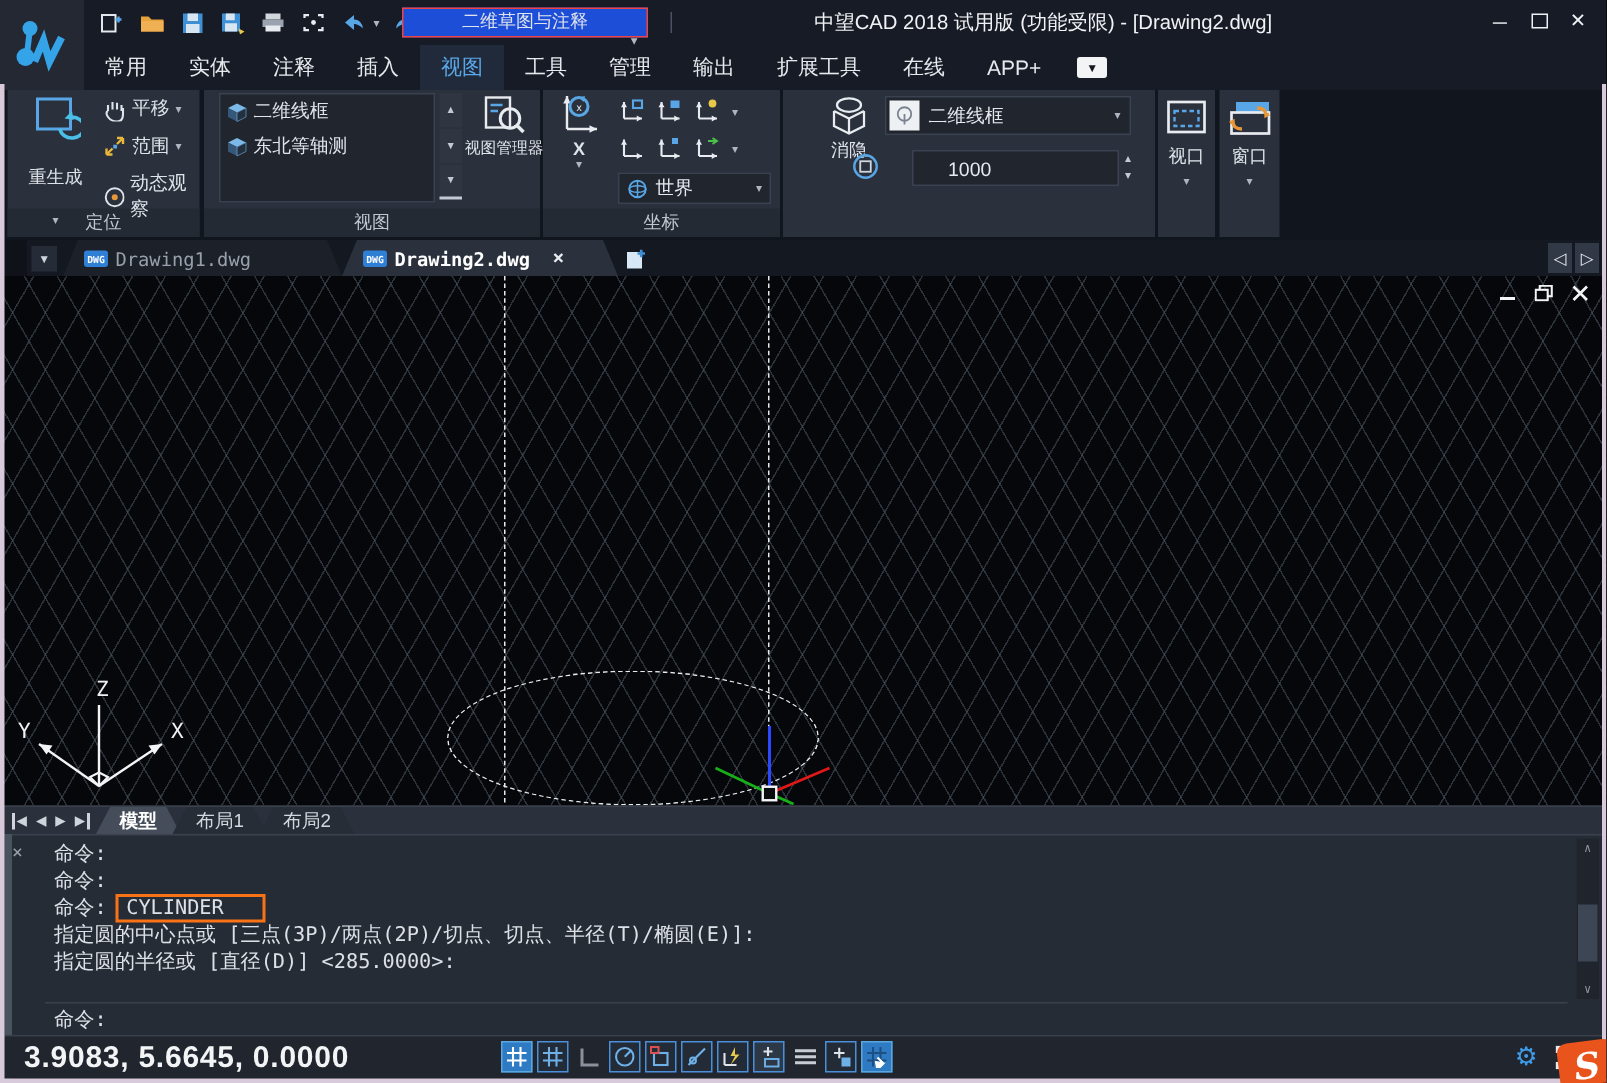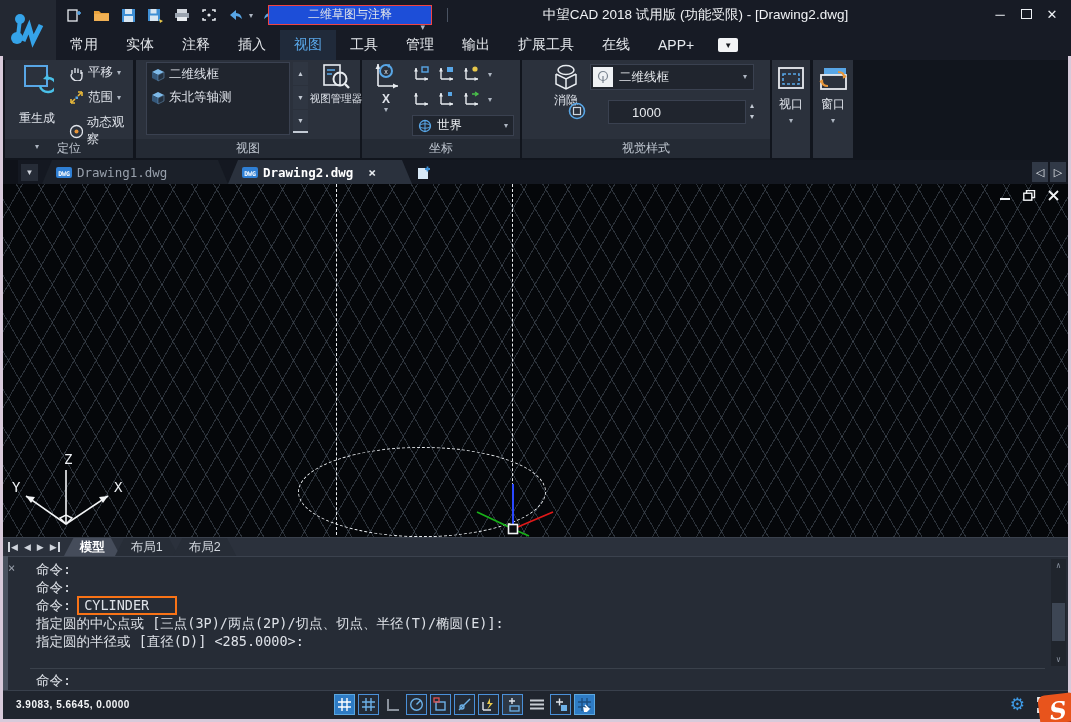--- a/index.html
+++ b/index.html
@@ -76,21 +76,21 @@
   .cline { height:18px; line-height:18px; white-space:nowrap; }
   .redbox { display:inline-block; border:2px solid #f97316; padding:0 26px 0 5px; margin-left:6px; line-height:15px; }
   .cmd-div { position:absolute; left:30px; right:26px; top:111px; height:1px; background:#3a414b; }
   .cmd-cur { position:absolute; left:36px; top:114px; height:18px; line-height:18px; }
   .cmd-sb { position:absolute; right:5px; top:2px; width:15px; height:107px; background:#20252d; }
   .cmd-sb .a { position:absolute; left:0; width:15px; height:13px; color:#8a93a0; font-size:8px; text-align:center; line-height:13px; }
   .cmd-sb .thumb { position:absolute; left:1px; top:44px; width:13px; height:38px; background:#3d4654; }
   .cmd-strip { position:absolute; left:3px; top:556px; width:5px; height:163px; background:#49525f; }
   
   .statusbar { position:absolute; left:0; top:690px; right:0; height:29px; background:#20252e; border-top:1px solid #39404c; }
-  .coords { position:absolute; left:16px; top:0; line-height:28px; font-size:10px; font-weight:bold; color:#f2f4f6; letter-spacing:0.5px; }
+  .coords { position:absolute; left:16px; top:0; line-height:28px; font-size:20px; font-weight:bold; color:#f2f4f6; letter-spacing:0.5px; }
   .stico-row { position:absolute; left:334px; top:3px; display:flex; gap:3px; align-items:center; }
   .stico { width:21px; height:21px; display:flex; align-items:center; justify-content:center; background:#232b37; border:1px solid #4a90d9; }
   .stico.noborder { border:none; background:transparent; }
   .stico.filled { background:#2e7bc4; border:1px solid #5aa7e0; }
   .right-icons { position:absolute; right:18px; top:3px; display:flex; gap:12px; align-items:center; }
   .gear { color:#3f9ce8; font-size:17px; line-height:21px; }
   
   .edge { position:absolute; background:#d8cada; z-index:50; }
   .s-logo { position:absolute; right:-6px; bottom:-5px; width:38px; height:33px; background:#e8541c; border-radius:7px; transform:rotate(-7deg); z-index:60; display:flex; align-items:center; justify-content:center; box-shadow:inset -3px -4px 0 #9c2c10; }
   .s-logo span { color:#fff; font-weight:bold; font-style:italic; font-size:24px; font-family:"DejaVu Serif",serif; }
@@ -364,21 +364,20 @@
             <rect x="5.5" y="5.5" width="7" height="7" fill="none" stroke="#cfd6df" stroke-width="1.2"></rect>
           </svg>
         <div class="inputbox" style="left:86px;top:40px;width:138px;height:24px;padding:0 23px;font-size:13px;">
           <span>1000</span>
         </div>
         <div class="spincol" style="left:228px;top:42px;">
           <span>▴</span>
           <span>▾</span>
         </div>
       </div>
-      <div class="plabel">视觉样式</div>
     </div>
 
     <div class="panel" style="left:772px;width:38px;height:98px;">
       <div class="pbody">
         <div class="bigbtn" style="left:2px;top:6px;width:34px;gap:4px;">
           <svg width="28" height="26">
               <rect x="2" y="2" width="24" height="20" fill="none" stroke="#e8ecf0" stroke-width="1.8"></rect>
               <rect x="6" y="8" width="16" height="10" fill="none" stroke="#58a6e6" stroke-width="1.6" stroke-dasharray="3 2"></rect>
             </svg>
           <span>视口</span>

